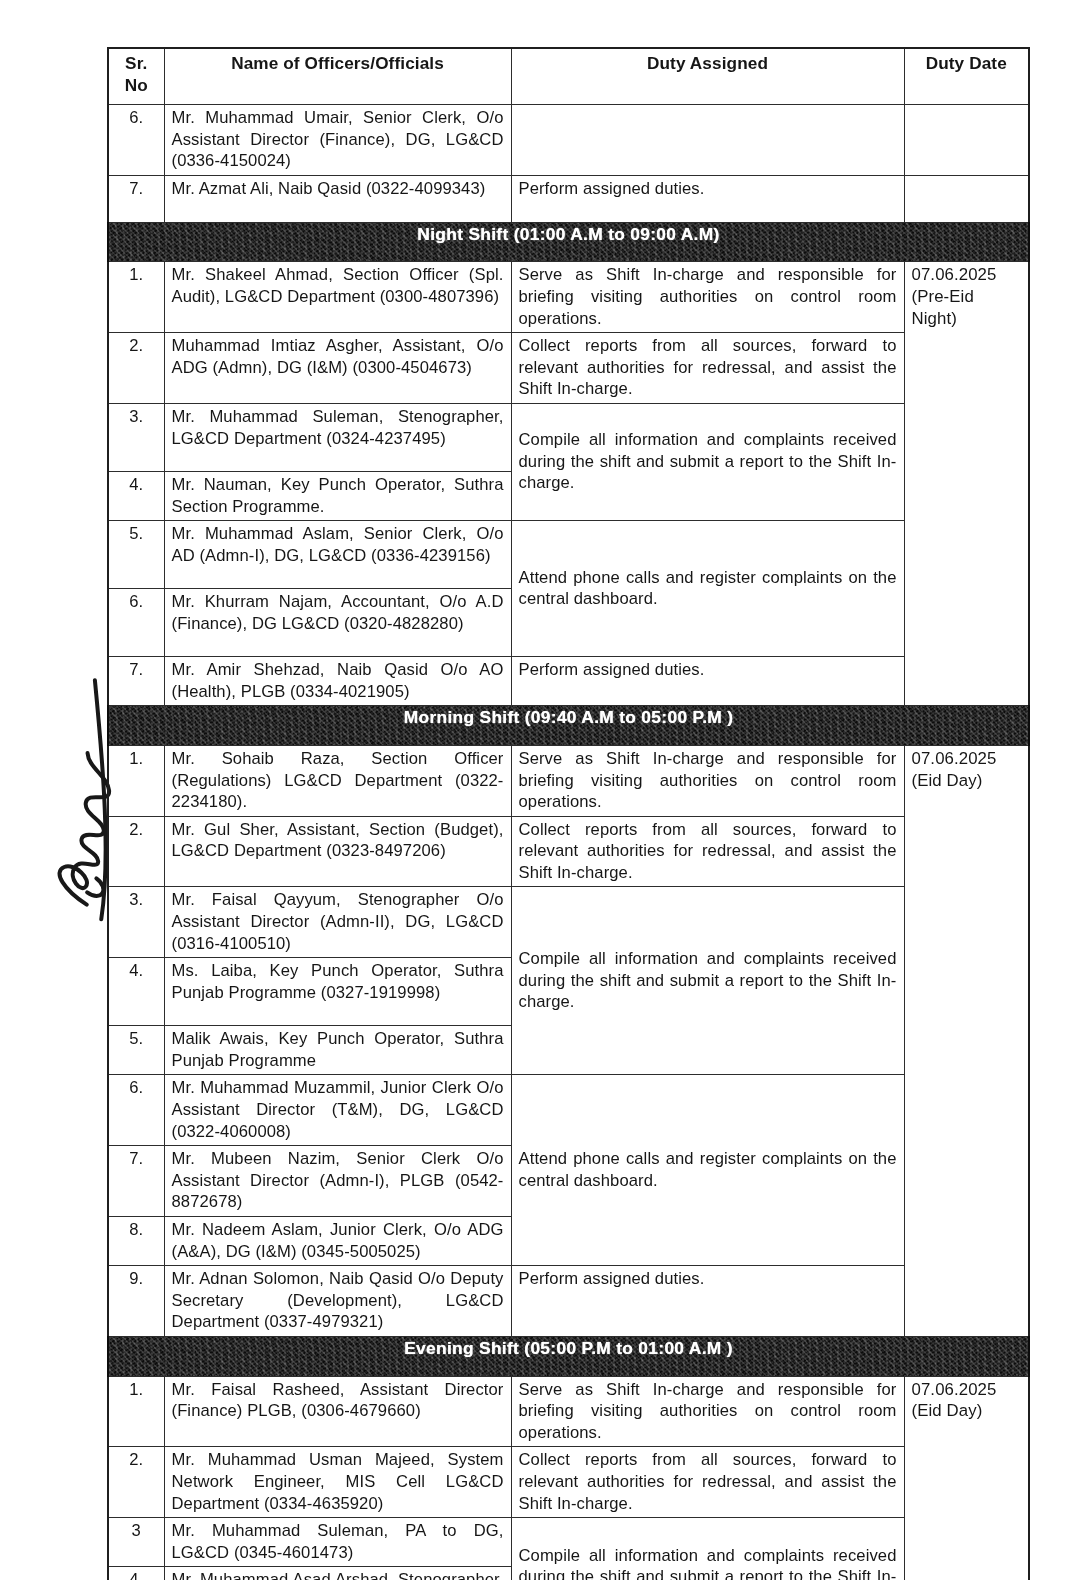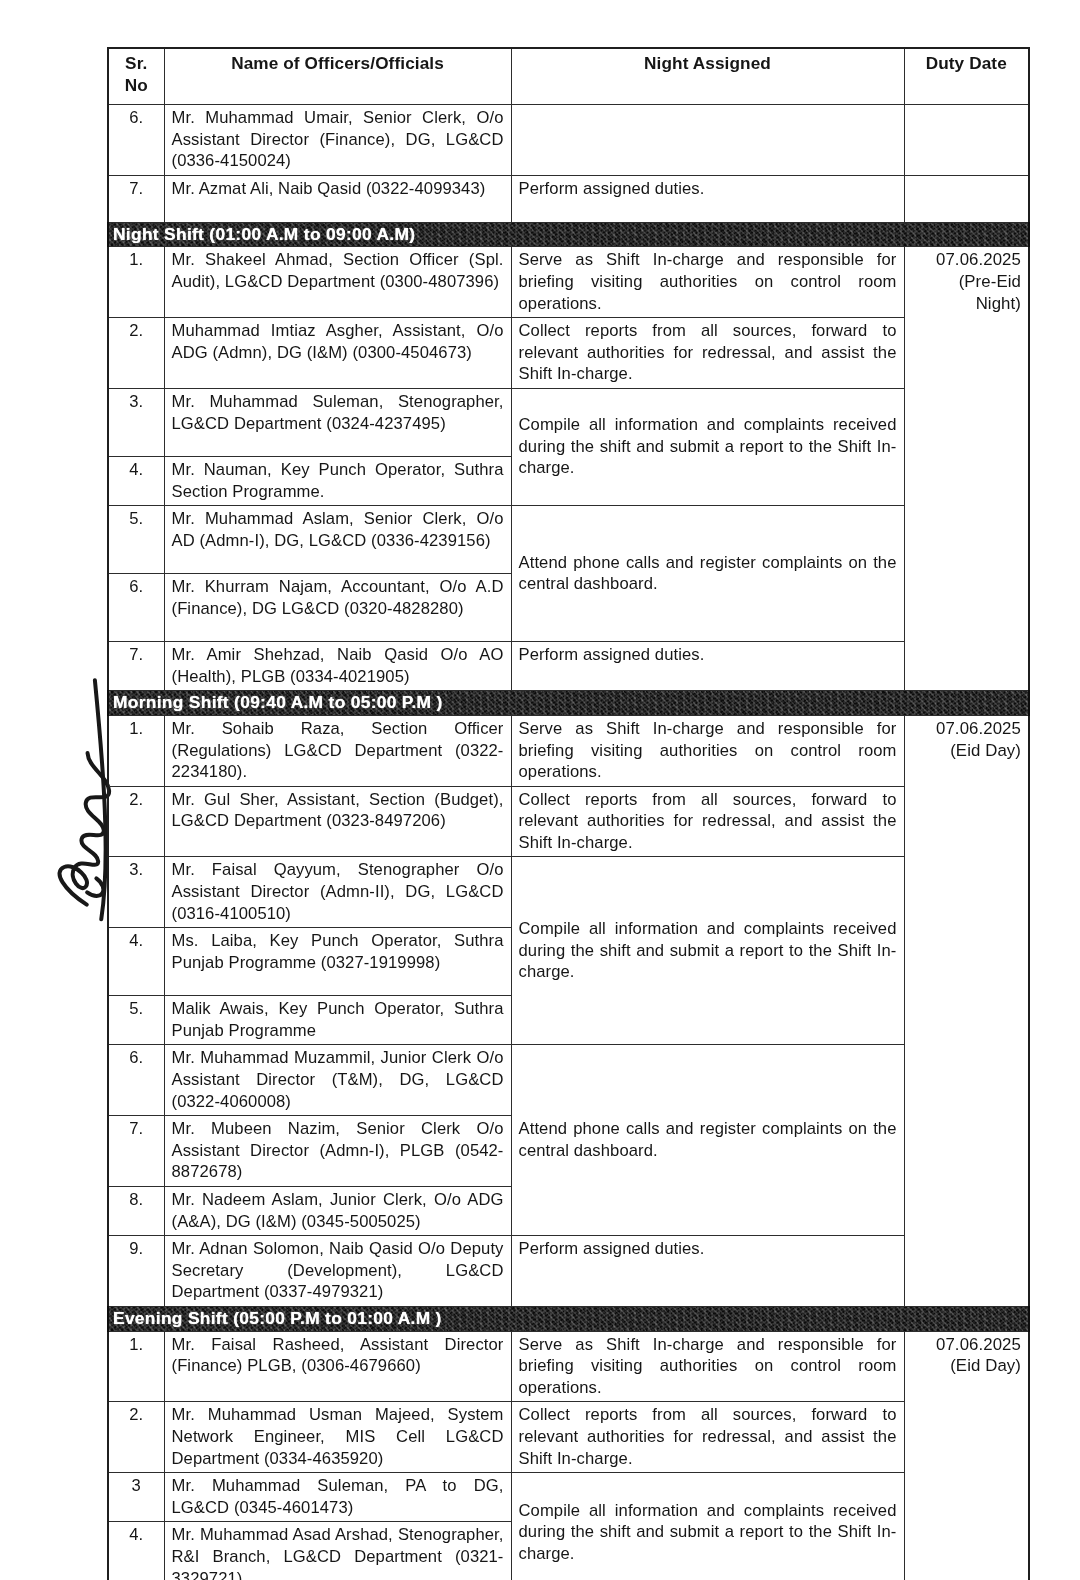--- a/index.html
+++ b/index.html
@@ -59,37 +59,37 @@
     padding-right: 2px;
   }
   td.name {
     text-align: justify;
   }
   td.duty {
     text-align: justify;
   }
   td.duty.vmid { vertical-align: middle; }
   td.date {
-    text-align: right;
+    text-align: left;
     font-size: 16.8px;
   }
 
   tr.band td {
     height: 20px;
-    padding: 1px 4px 1px 4px;
+    padding: 1px 4px 16px 4px;
     background-color: #0c0c0c;
     background-image:
       repeating-linear-gradient(47deg,  rgba(255,255,255,0.20) 0 1px, transparent 1px 4px),
       repeating-linear-gradient(-33deg, rgba(235,235,235,0.16) 0 1px, transparent 1px 3px),
       repeating-linear-gradient(89deg,  rgba(190,190,190,0.12) 0 2px, transparent 2px 7px),
       repeating-linear-gradient(12deg,  rgba(255,255,255,0.10) 0 1px, transparent 1px 6px);
     color: #ffffff;
     font-weight: bold;
     font-size: 17.4px;
-    text-align: left;
+    text-align: center;
     letter-spacing: 0.3px;
     text-shadow: 0 0 1px #ffffff;
     border-left: 2.5px solid #0c0c0c;
     border-right: 2.5px solid #0c0c0c;
   }
 
   
   tr.r3 td { height: 62px; }
   tr.r2 td { height: 41px; }
 
@@ -128,21 +128,21 @@
         <col class="col-date">
     </colgroup>
 
     <tbody>
         <tr>
       <th class="hdr">
         <span class="hline">Sr.</span>
         <span class="hline">No</span>
       </th>
       <th class="hdr">Name of Officers/Officials</th>
-      <th class="hdr">Night Assigned</th>
+      <th class="hdr">Duty Assigned</th>
       <th class="hdr">Duty Date</th>
     </tr>
 
     <tr class="r3">
       <td class="sr">6.</td>
       <td class="name">Mr. Muhammad Umair, Senior Clerk, O/o Assistant Director (Finance), DG, LG&amp;CD (0336-4150024)</td>
       <td class="duty"></td>
       <td class="date"></td>
     </tr>
     <tr class="r2">

